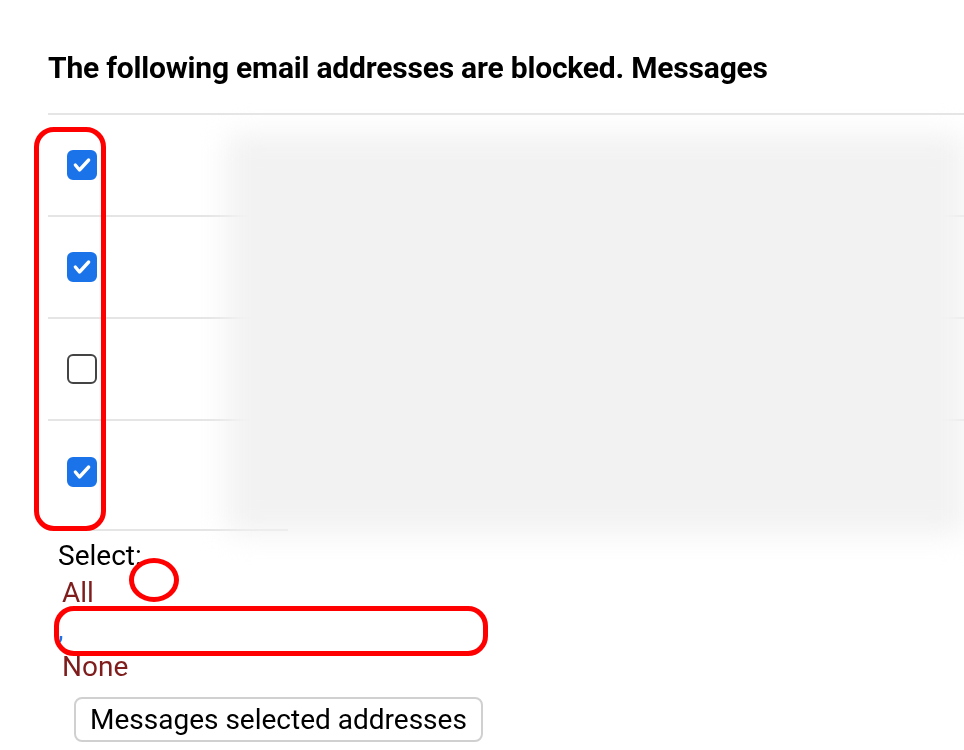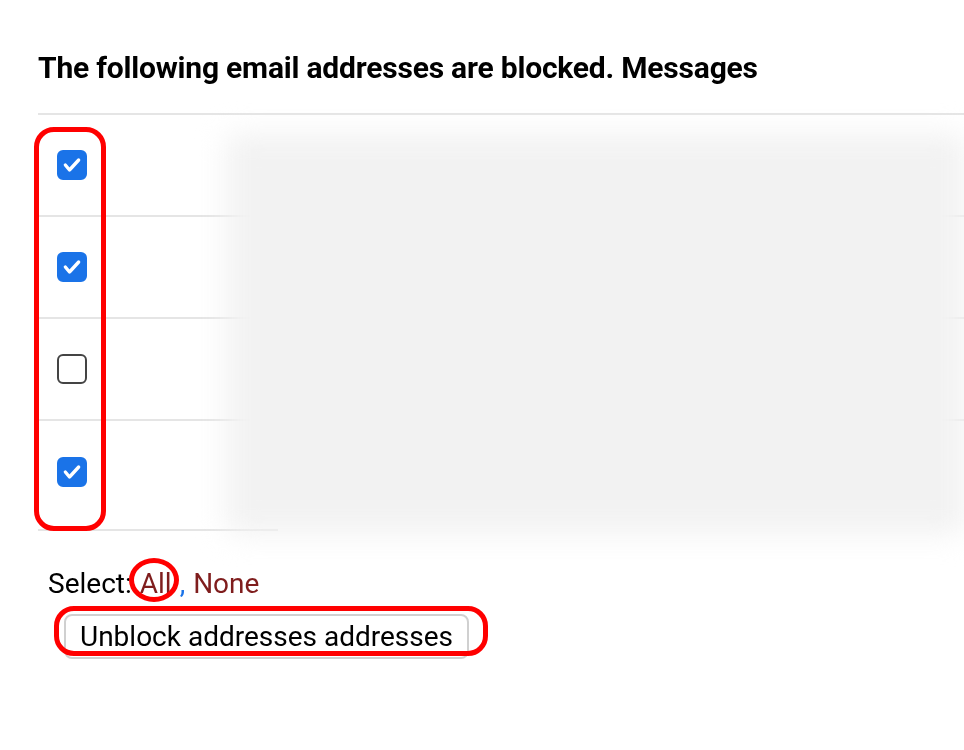--- a/index.html
+++ b/index.html
@@ -5,21 +5,21 @@
     * { box-sizing: border-box; margin: 0; padding: 0; }
     body {
       font-family: -apple-system, BlinkMacSystemFont, "Segoe UI", Roboto, Arial, sans-serif;
       background: #ffffff;
       width: 964px;
       height: 750px;
       overflow: hidden;
       position: relative;
     }
     .container {
-      padding: 50px 0 0 38px;
+      padding: 50px 0 0 48px;
     }
     .heading {
       font-size: 30px;
       font-weight: 700;
       color: #000;
       white-space: nowrap;
       letter-spacing: -0.2px;
       margin-bottom: 28px;
     }
     .list {
@@ -65,26 +65,27 @@
        position:absolute;
        left:226px;
        top:134px;
        width: 740px;
        height: 400px;
        background: #f2f2f2;
        filter: blur(14px);
        border-radius: 10px;
     }
     .select-row {
-      margin-top: 36px;
+      margin-top: 8px;
       margin-left: 10px;
       font-size: 28px;
       display: flex;
       align-items: flex-start;
       gap: 4px;
+      flex-direction: column;
     }
     .select-label { color: #000; }
     .select-link {
       color: #7f1d1d;
       cursor: pointer;
       padding: 0 4px;
     }
     .select-sep { color: #1a73e8; }
     .unblock-btn {
       margin-top: 14px;
@@ -176,18 +177,18 @@
   </div>
   <div class="list-end-line"></div>
 
   <div class="select-row">
     <span class="select-label">Select:</span>
     <span class="select-link">All</span>
       <span class="select-sep">,</span>
     <span class="select-link">None</span>
   </div>
 
-  <button class="unblock-btn">Unblock addresses addresses</button>
+  <button class="unblock-btn">Messages selected addresses</button>
 </div>
 
 <div class="annot annot-checkbox-col"></div>
 <div class="annot annot-all"></div>
 <div class="annot annot-unblock"></div>
 
 </body></html>

